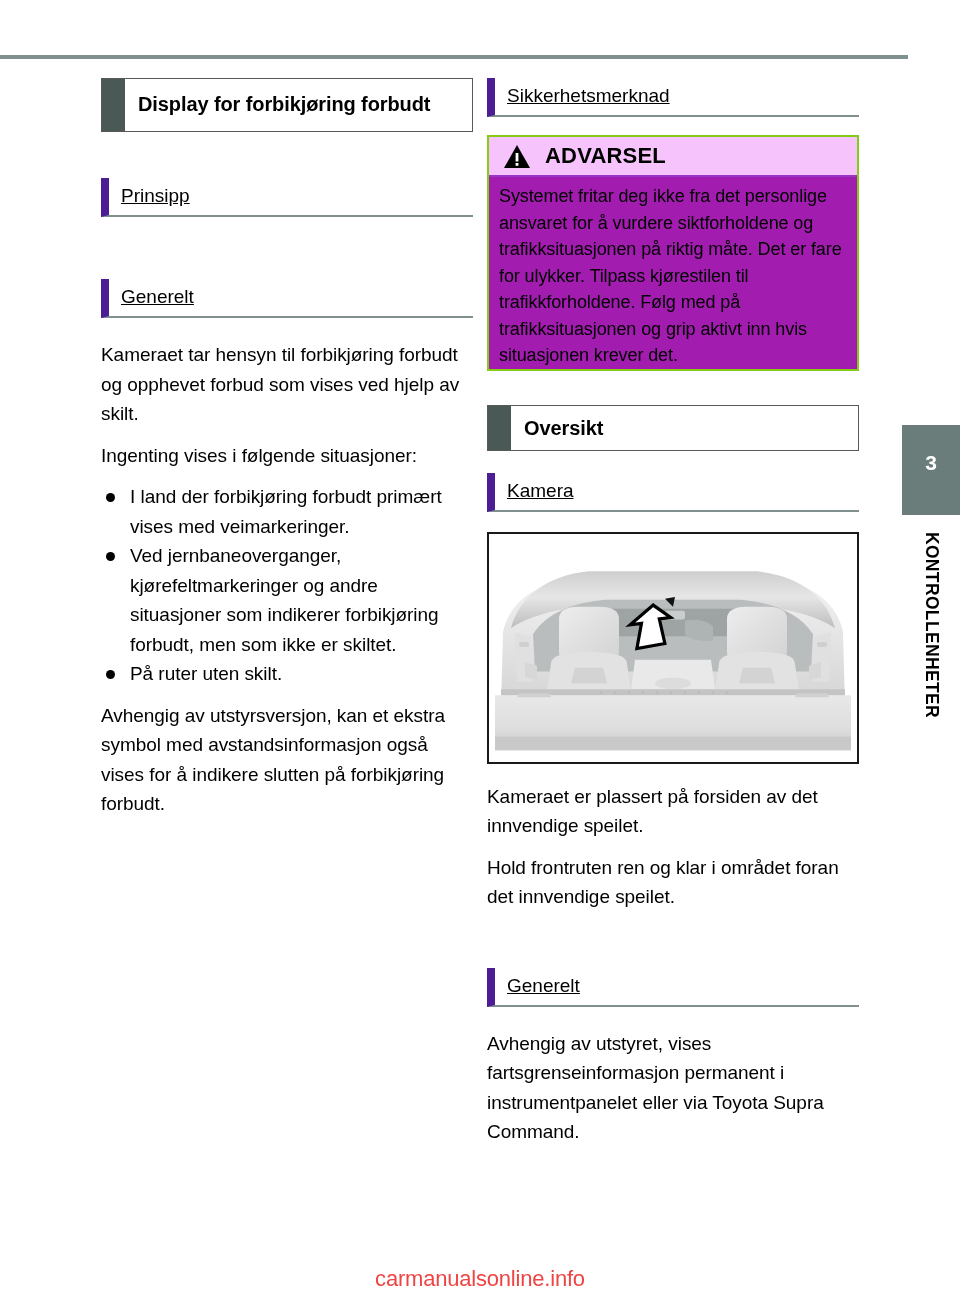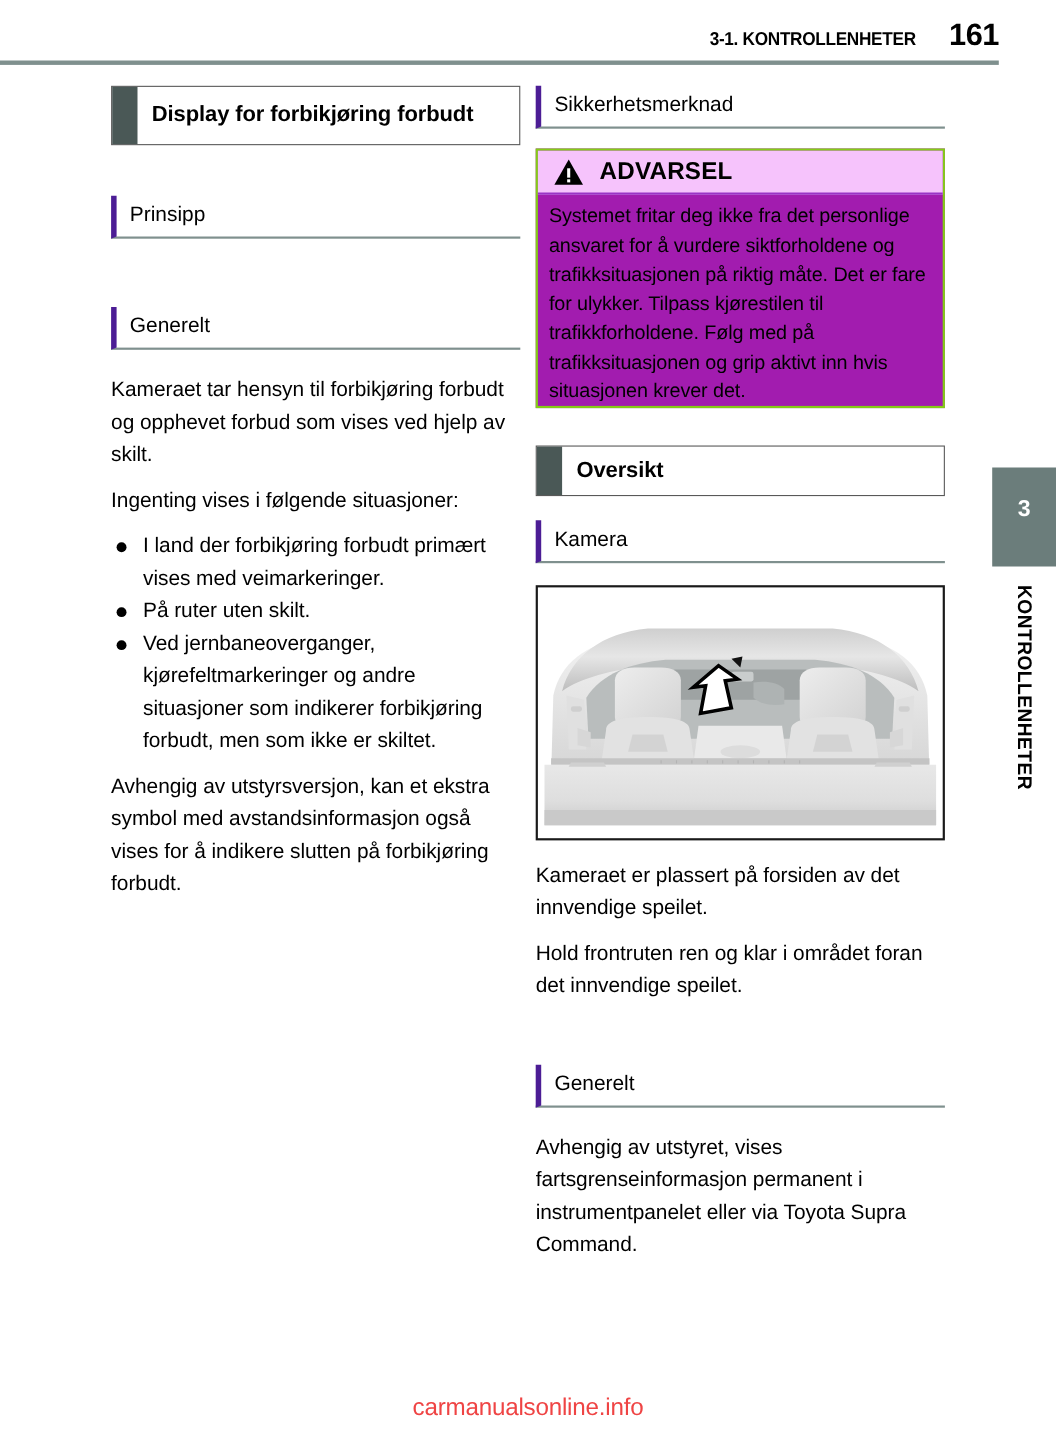--- a/index.html
+++ b/index.html
@@ -113,25 +113,26 @@
     font-weight: bold;
     line-height: 26px;
     padding: 12px 10px 12px 13px;
     letter-spacing: -0.1px;
   }
   .section-title.one-line { min-height: 44px; }
   .section-title.one-line .stitle-text { padding: 9px 10px 9px 13px; }
 
   
   .sub-header {
-    border-left: 5px solid #4c1d95;
+    border-left: 8px solid #4c1d95;
     border-bottom: 2px solid #7f908e;
     padding: 5px 0 7px 12px;
     font-size: 19px;
     line-height: 25px;
+    text-decoration: underline;
   }
 
   
   p.body {
     font-size: 19px;
     line-height: 29.5px;
     letter-spacing: -0.05px;
   }
 
   ul.bullets { list-style: none; }
@@ -207,24 +208,20 @@
     font-size: 22px;
     color: #ef4444;
     letter-spacing: -0.2px;
   }
 </style>
 </head>
 <body>
 
 <div class="page">
 
-  <div class="page-header">
-    <div class="header-chapter">3-1. KONTROLLENHETER</div>
-    <div class="header-pageno">161</div>
-  </div>
   <div class="header-rule"></div>
 
   <div class="side-tab">
     <div class="side-tab-box">3</div>
     <div class="side-tab-label">
       <span>KONTROLLENHETER</span>
     </div>
   </div>
 
   <div class="col col-left">
@@ -255,25 +252,25 @@
 
     <div class="gap-12"></div>
 
     <ul class="bullets">
       <li>
         <span class="dot"></span>
         <span class="li-text">I land der forbikjøring forbudt primært vises med veimarkeringer.</span>
       </li>
       <li>
         <span class="dot"></span>
-        <span class="li-text">På ruter uten skilt.</span>
+        <span class="li-text">Ved jernbaneoverganger, kjørefeltmarkeringer og andre situasjoner som indikerer forbikjøring forbudt, men som ikke er skiltet.</span>
       </li>
       <li>
         <span class="dot"></span>
-        <span class="li-text">Ved jernbaneoverganger, kjørefeltmarkeringer og andre situasjoner som indikerer forbikjøring forbudt, men som ikke er skiltet.</span>
+        <span class="li-text">På ruter uten skilt.</span>
       </li>
     </ul>
 
     <div class="gap-12"></div>
 
     <p class="body">Avhengig av utstyrsversjon, kan et ekstra symbol med avstandsinformasjon også vises for å indikere slutten på forbikjøring forbudt.</p>
   </div>
 
   <div class="col col-right">
 

